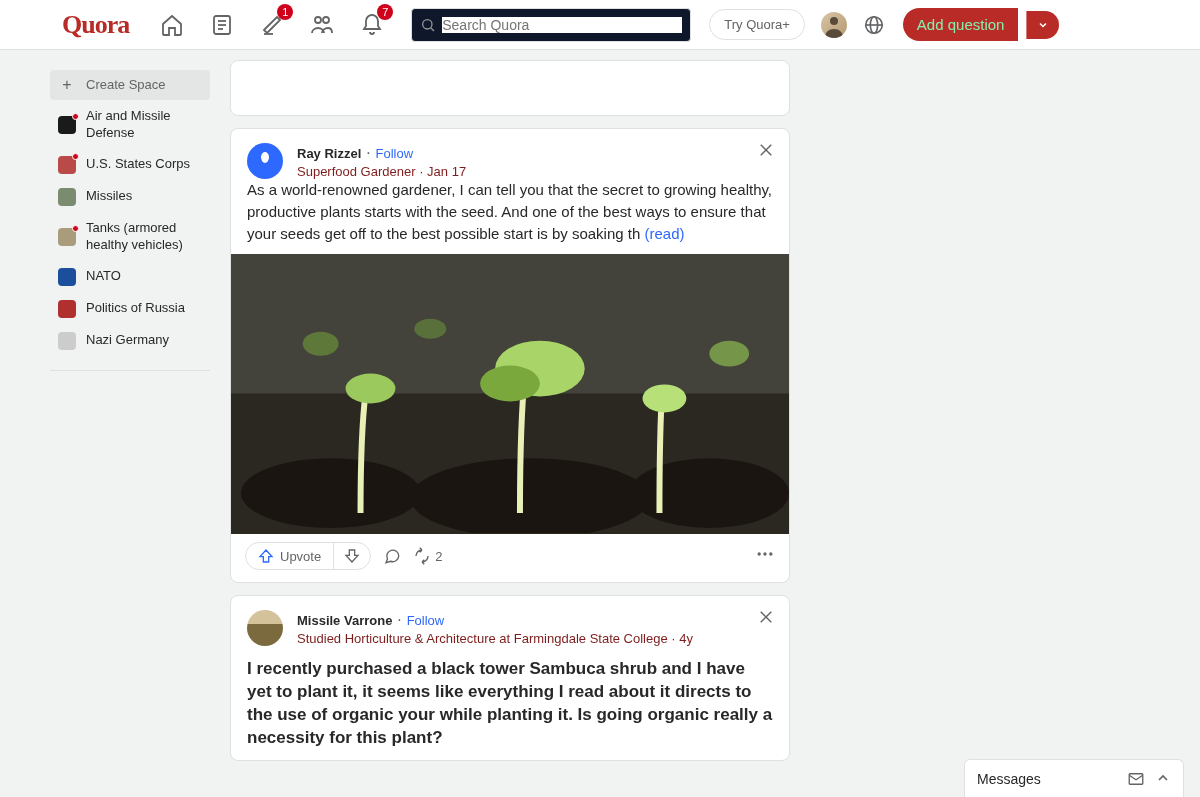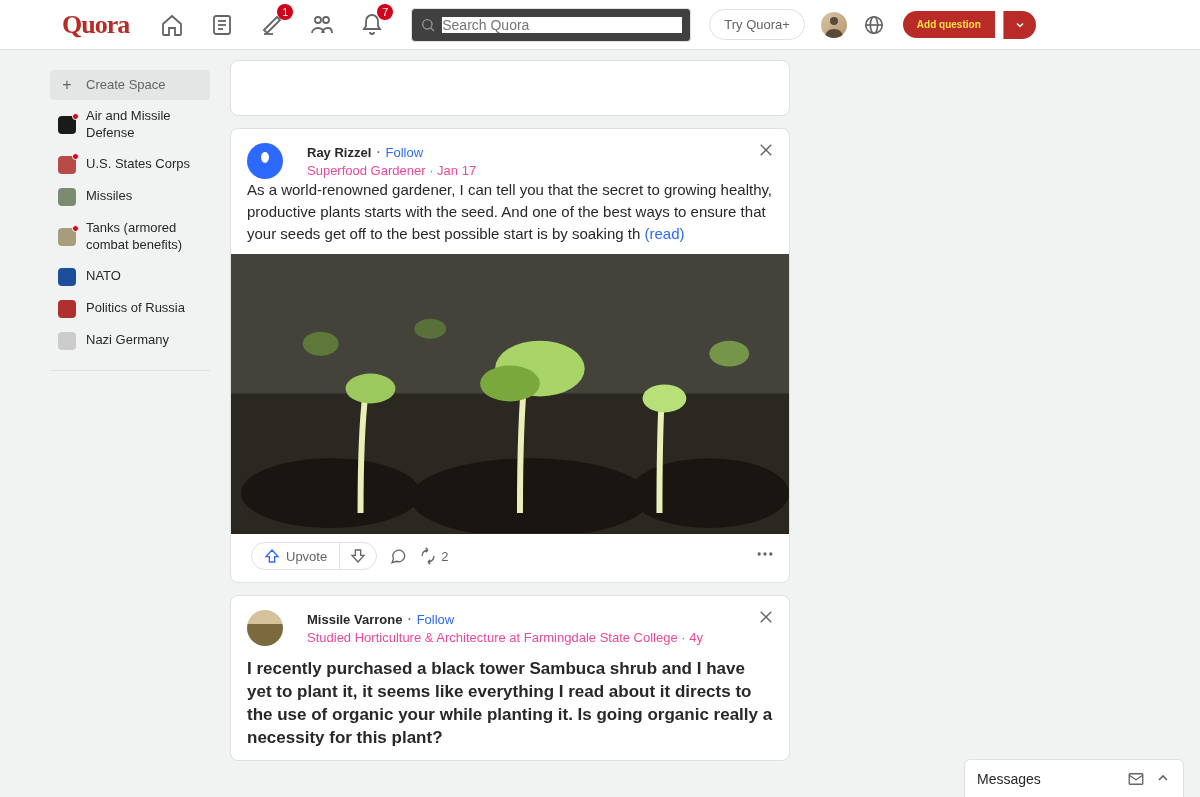--- a/index.html
+++ b/index.html
@@ -5,58 +5,58 @@
 * { margin: 0; padding: 0; box-sizing: border-box; font-family: -apple-system, BlinkMacSystemFont, "Segoe UI", Helvetica, Arial, sans-serif; }
 body { background: #f1f2f2; color: #282829; }
 
 
 .header { position: fixed; top: 0; left: 0; right: 0; height: 50px; background: #fff; border-bottom: 1px solid #dee0e1; z-index: 100; display: flex; align-items: center; justify-content: center; }
 .header-inner { width: 100%; max-width: 1100px; display: flex; align-items: center; gap: 8px; padding: 0 12px; }
 .logo { color: #b92b27; font-family: Georgia, serif; font-weight: bold; font-size: 26px; margin-right: 16px; letter-spacing: -1px; }
 .nav-icons { display: flex; gap: 20px; align-items: center; padding: 0 4px; }
 .nav-icon { position: relative; color: #636466; cursor: pointer; display: flex; align-items: center; justify-content: center; width: 30px; height: 30px; }
 .badge { position: absolute; top: -6px; right: -6px; background: #d0021b; color: #fff; font-size: 11px; font-weight: 500; border-radius: 10px; min-width: 16px; height: 16px; display: flex; align-items: center; justify-content: center; padding: 0 4px; }
-.search-box { flex: 1; max-width: 280px; display: flex; align-items: center; border: 1px solid #dee0e1; border-radius: 4px; height: 34px; padding: 0 8px; margin-left: 12px; background: #404040; }
+.search-box { flex: 1; max-width: 280px; display: flex; align-items: center; border: 1px solid #dee0e1; border-radius: 4px; height: 34px; padding: 0 8px; margin-left: 12px; background: #0f172a; }
 .search-box input { border: none; outline: none; font-size: 14px; flex: 1; margin-left: 6px; color: #282829; }
 .search-box svg { color: #939598; }
 .try-plus { border: 1px solid #dee0e1; background: #fff; color: #636466; font-size: 13px; border-radius: 20px; padding: 7px 14px; cursor: pointer; margin-left: 10px; }
 .avatar { width: 26px; height: 26px; border-radius: 50%; background: linear-gradient(135deg,#d8c6a8,#b59870); display: flex; align-items: center; justify-content: center; font-size: 11px; color: #fff; cursor: pointer; margin-left: 8px; overflow:hidden; }
 .globe-btn { color: #636466; cursor: pointer; margin-left: 8px; display:flex; }
-.add-q { background: #b92b27; color: #fde047; border: none; border-radius: 20px 0 0 20px; padding: 8px 14px; font-size: 10px; font-weight: 700; cursor: pointer; margin-left: 10px; }
+.add-q { background: #b92b27; color: #86efac; border: none; border-radius: 20px 0 0 20px; padding: 8px 14px; font-size: 15px; font-weight: 400; cursor: pointer; margin-left: 10px; }
 .add-q-drop { background: #b92b27; color: #fff; border: none; border-left: 1px solid rgba(255,255,255,.4); border-radius: 0 20px 20px 0; padding: 8px 10px; cursor: pointer; display:flex; align-items:center; }
 
 
 .page { display: flex; max-width: 1100px; margin: 0 auto; padding-top: 60px; gap: 20px; }
 .sidebar { width: 160px; flex-shrink: 0; padding-top: 10px; }
 .side-item { display: flex; align-items: center; gap: 10px; padding: 6px 8px; border-radius: 4px; cursor: pointer; font-size: 13px; color: #282829; line-height: 1.3; margin-bottom: 2px; }
 .side-item.create { background: #e4e6e6; color: #636466; }
 .side-icon { width: 18px; height: 18px; border-radius: 4px; flex-shrink: 0; position: relative; background-size: cover; }
 .red-dot { position: absolute; top: -3px; right: -3px; width: 7px; height: 7px; background: #d0021b; border-radius: 50%; border: 1px solid #fff; }
 .side-sep { border-top: 1px solid #dee0e1; margin: 14px 0; }
 
 .main { flex: 1; max-width: 560px; }
 .card { background: #fff; border: 1px solid #dee0e1; border-radius: 8px; margin-bottom: 12px; overflow: hidden; }
 .card-pad { padding: 14px 16px 0 16px; }
-.card-head { display: flex; gap: 24px; position: relative; }
+.card-head { display: flex; gap: 14px; position: relative; align-items: center; }
 .card-av { width: 36px; height: 36px; border-radius: 50%; flex-shrink: 0; }
 .av1 { background: #2e69ff; display:flex; align-items:center; justify-content:center; }
 .av2 { background: linear-gradient(180deg,#d4c29b 40%,#7a6a3d 40%); }
 .card-name { font-size: 13px; font-weight: 700; color: #282829; }
 .follow-link { color: #2e69ff; font-size: 13px; font-weight: 500; }
 .meta-dot { color: #636466; }
-.card-sub { font-size: 13px; color: #ec4899; margin-top: 2px; }
+.card-sub { font-size: 13px; color: #7f1d1d; margin-top: 2px; }
 .close-x { position: absolute; top: -2px; right: -2px; color: #636466; cursor: pointer; }
 .q-title { font-size: 17px; font-weight: 700; margin: 12px 0 6px 0; line-height: 1.35; }
 .q-body { font-size: 15px; color: #282829; line-height: 1.45; margin-bottom: 10px; }
 .more-link { color: #2e69ff; cursor: pointer; }
 .post-img { width: 100%; height: 280px; display: block; }
 .seedlings { background: linear-gradient(180deg,#3a3a36 0%,#525248 30%,#6b7a4a 45%,#2b2719 70%), radial-gradient(circle at 30% 40%, #bde07e 0%, transparent 8%), radial-gradient(circle at 55% 35%, #9cc95e 0%, transparent 10%), radial-gradient(circle at 70% 50%, #c3e88a 0%, transparent 7%); position: relative; }
 .seedling-svg { position:absolute; inset:0; }
 
-.actions { display: flex; align-items: center; gap: 12px; padding: 8px 14px 12px 14px; margin-left: 6px; }
+.actions { display: flex; align-items: center; gap: 12px; padding: 8px 14px 12px 14px; }
 .upvote-pill { display: flex; align-items: center; border: 1px solid #dee0e1; border-radius: 20px; overflow: hidden; background:#fff; }
 .upvote-btn { display: flex; align-items: center; gap: 6px; padding: 5px 12px; cursor: pointer; color: #636466; font-size: 13px; }
 .upvote-btn svg { color: #2e69ff; }
 .downvote-btn { padding: 5px 10px; border-left: 1px solid #dee0e1; cursor: pointer; color: #636466; display:flex; }
 .act-icon { color: #636466; cursor: pointer; display: flex; align-items: center; gap: 4px; font-size: 13px; }
 .act-more { margin-left: auto; color: #636466; cursor: pointer; }
 
 .right-col { width: 300px; flex-shrink: 0; }
 
 
@@ -159,21 +159,21 @@
           <span>U.S. States Corps</span>
         </div>
         <div class="side-item">
           <span class="side-icon" style="background: rgb(122, 139, 111);"></span>
           <span>Missiles</span>
         </div>
         <div class="side-item">
           <span class="side-icon" style="background: rgb(168, 156, 124);">
             <span class="red-dot"></span>
           </span>
-          <span>Tanks (armored combat benefits)</span>
+          <span>Tanks (armored healthy vehicles)</span>
         </div>
         <div class="side-item">
           <span class="side-icon" style="background: rgb(27, 79, 155);"></span>
           <span>NATO</span>
         </div>
         <div class="side-item">
           <span class="side-icon" style="background: rgb(176, 48, 48);"></span>
           <span>Politics of Russia</span>
         </div>
         <div class="side-item">

